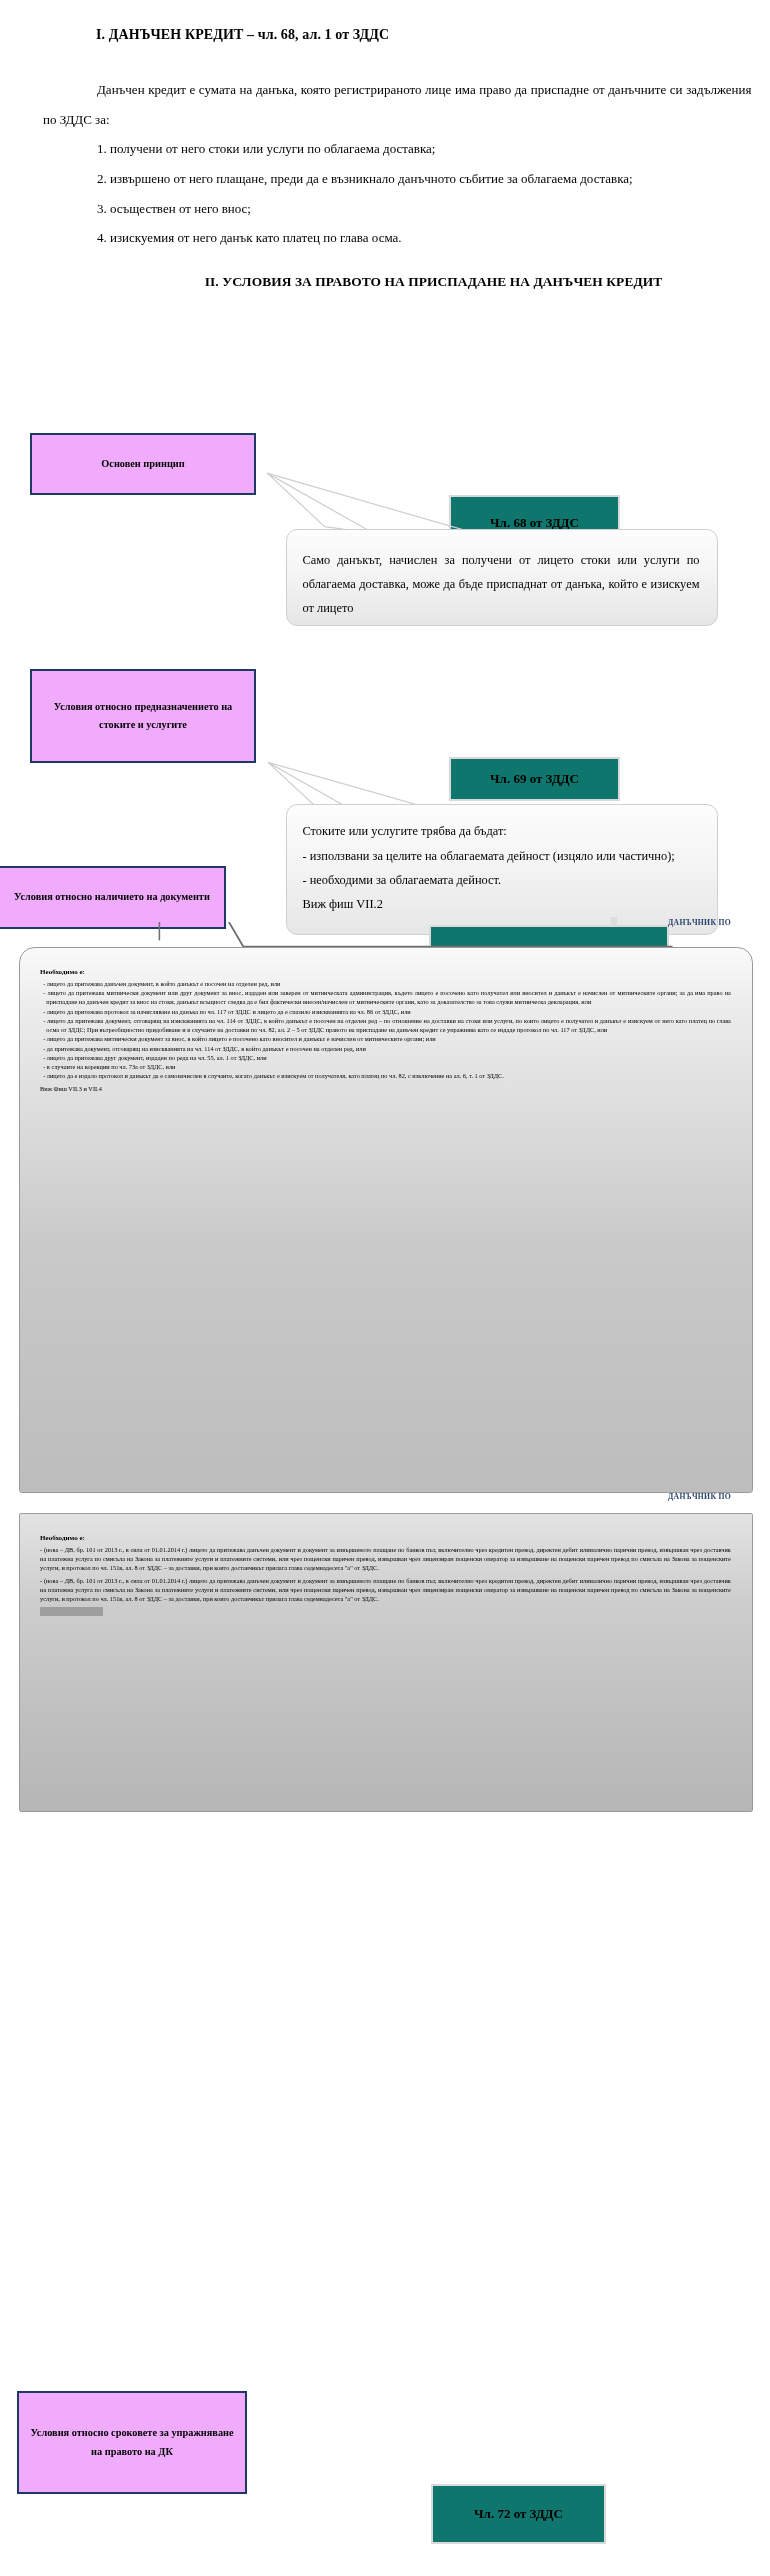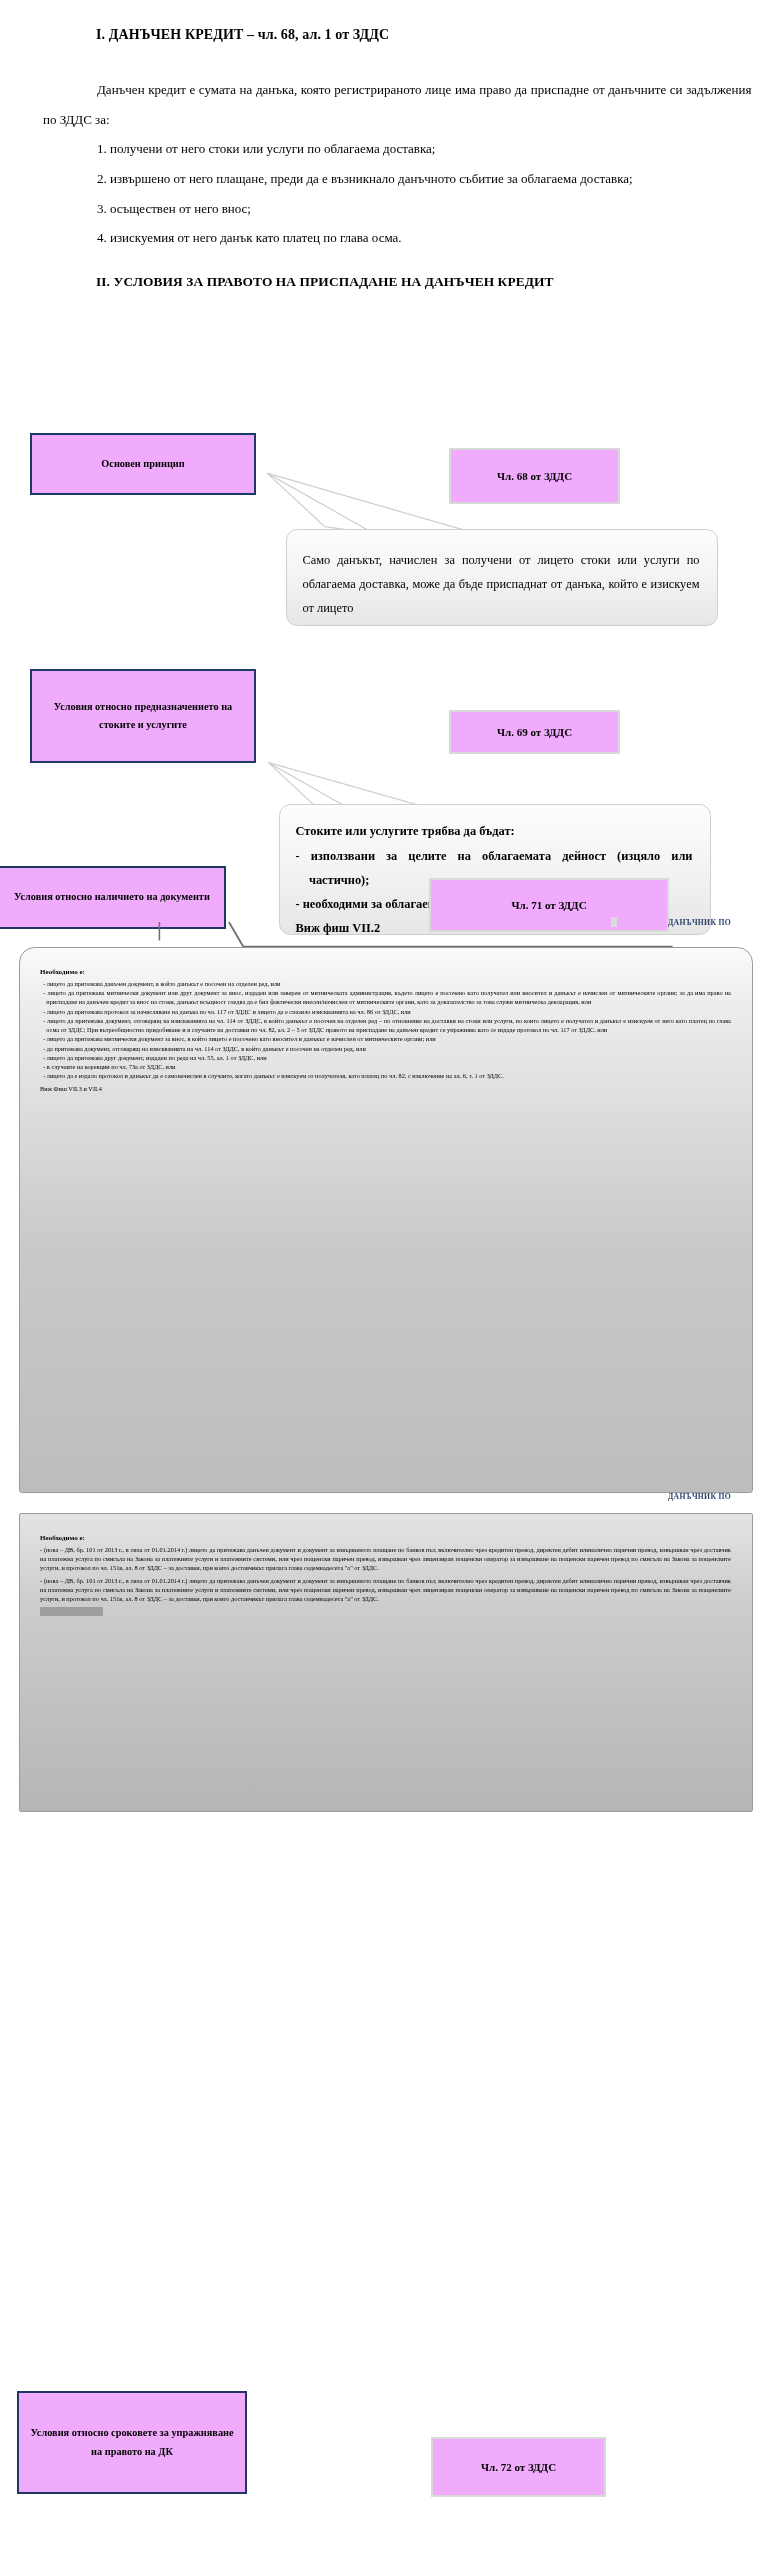--- a/index.html
+++ b/index.html
@@ -40,20 +40,21 @@
     padding:0 19.6px 0 43px;
     text-align:justify;
     text-indent:54px;
   }
 
   .sec2-title{
     padding-top:21.6px;
     padding-left:96px;
     font-weight:bold;
     font-size:13.4px;
+    text-align:center;
   }
 
   
   .blue-box{
     position:absolute;
     border:2.1px solid #1f3864;
     background:#f0abfc;
     box-sizing:border-box;
     display:flex;
     align-items:center;
@@ -61,28 +62,29 @@
     text-align:center;
     font-size:10.3px;
     line-height:1.78;
     font-weight:bold;
     padding:3.1px 5.2px;
   }
   
   .grey-box{
     position:absolute;
     border:2.6px solid #d9d9d9;
-    background:#f0abfc;
+    background:#0f766e;
     box-sizing:border-box;
     display:flex;
     align-items:center;
     justify-content:center;
     text-align:center;
-    font-size:11px;
-    font-weight:bold;
+    font-size:13px;
+    font-weight:bold;
+    margin-top:47px;
   }
 
   
   .bubble{
     position:absolute;
     box-sizing:border-box;
     border:0.5px solid #cfcfcf;
     border-radius:11.3px;
     background:linear-gradient(180deg,#fdfdfd 0%,#f4f4f4 46%,#e6e6e6 100%);
     padding:17.5px 17.5px 17.5px 15.5px;
@@ -184,21 +186,21 @@
 
   <div class="grey-box" style="left:449px;top:710px;width:171px;height:44px;">
     <span>Чл. 69 от ЗДДС</span>
   </div>
 
   <svg class="tail" style="left:264px;top:720px;" width="216" height="93" viewBox="0 0 420 180">
     <path d="M8,82 L212,198 L120,186 Z" fill="none" stroke="#cfcfcf" stroke-width="2.4"></path>
     <path d="M8,82 L395,192" fill="none" stroke="#cfcfcf" stroke-width="2.4"></path>
   </svg>
 
-  <div class="bubble" style="left:279px;top:804px;width:432px;height:131px;padding-top:14.4px;font-weight:bold;">
+  <div class="bubble" style="left:286px;top:804px;width:432px;height:131px;padding-top:14.4px;">
     <div>Стоките или услугите трябва да бъдат:</div>
     <ul class="ul">
       <li>-  използвани за целите на облагаемата дейност (изцяло или частично);</li>
       <li>- необходими за облагаемата дейност.</li>
     </ul>
     <div>Виж фиш VII.2</div>
   </div>
 
   <div class="blue-box" style="left:-2.1px;top:866px;width:228px;height:63px;">
     <span>Условия относно наличието на документи</span>

